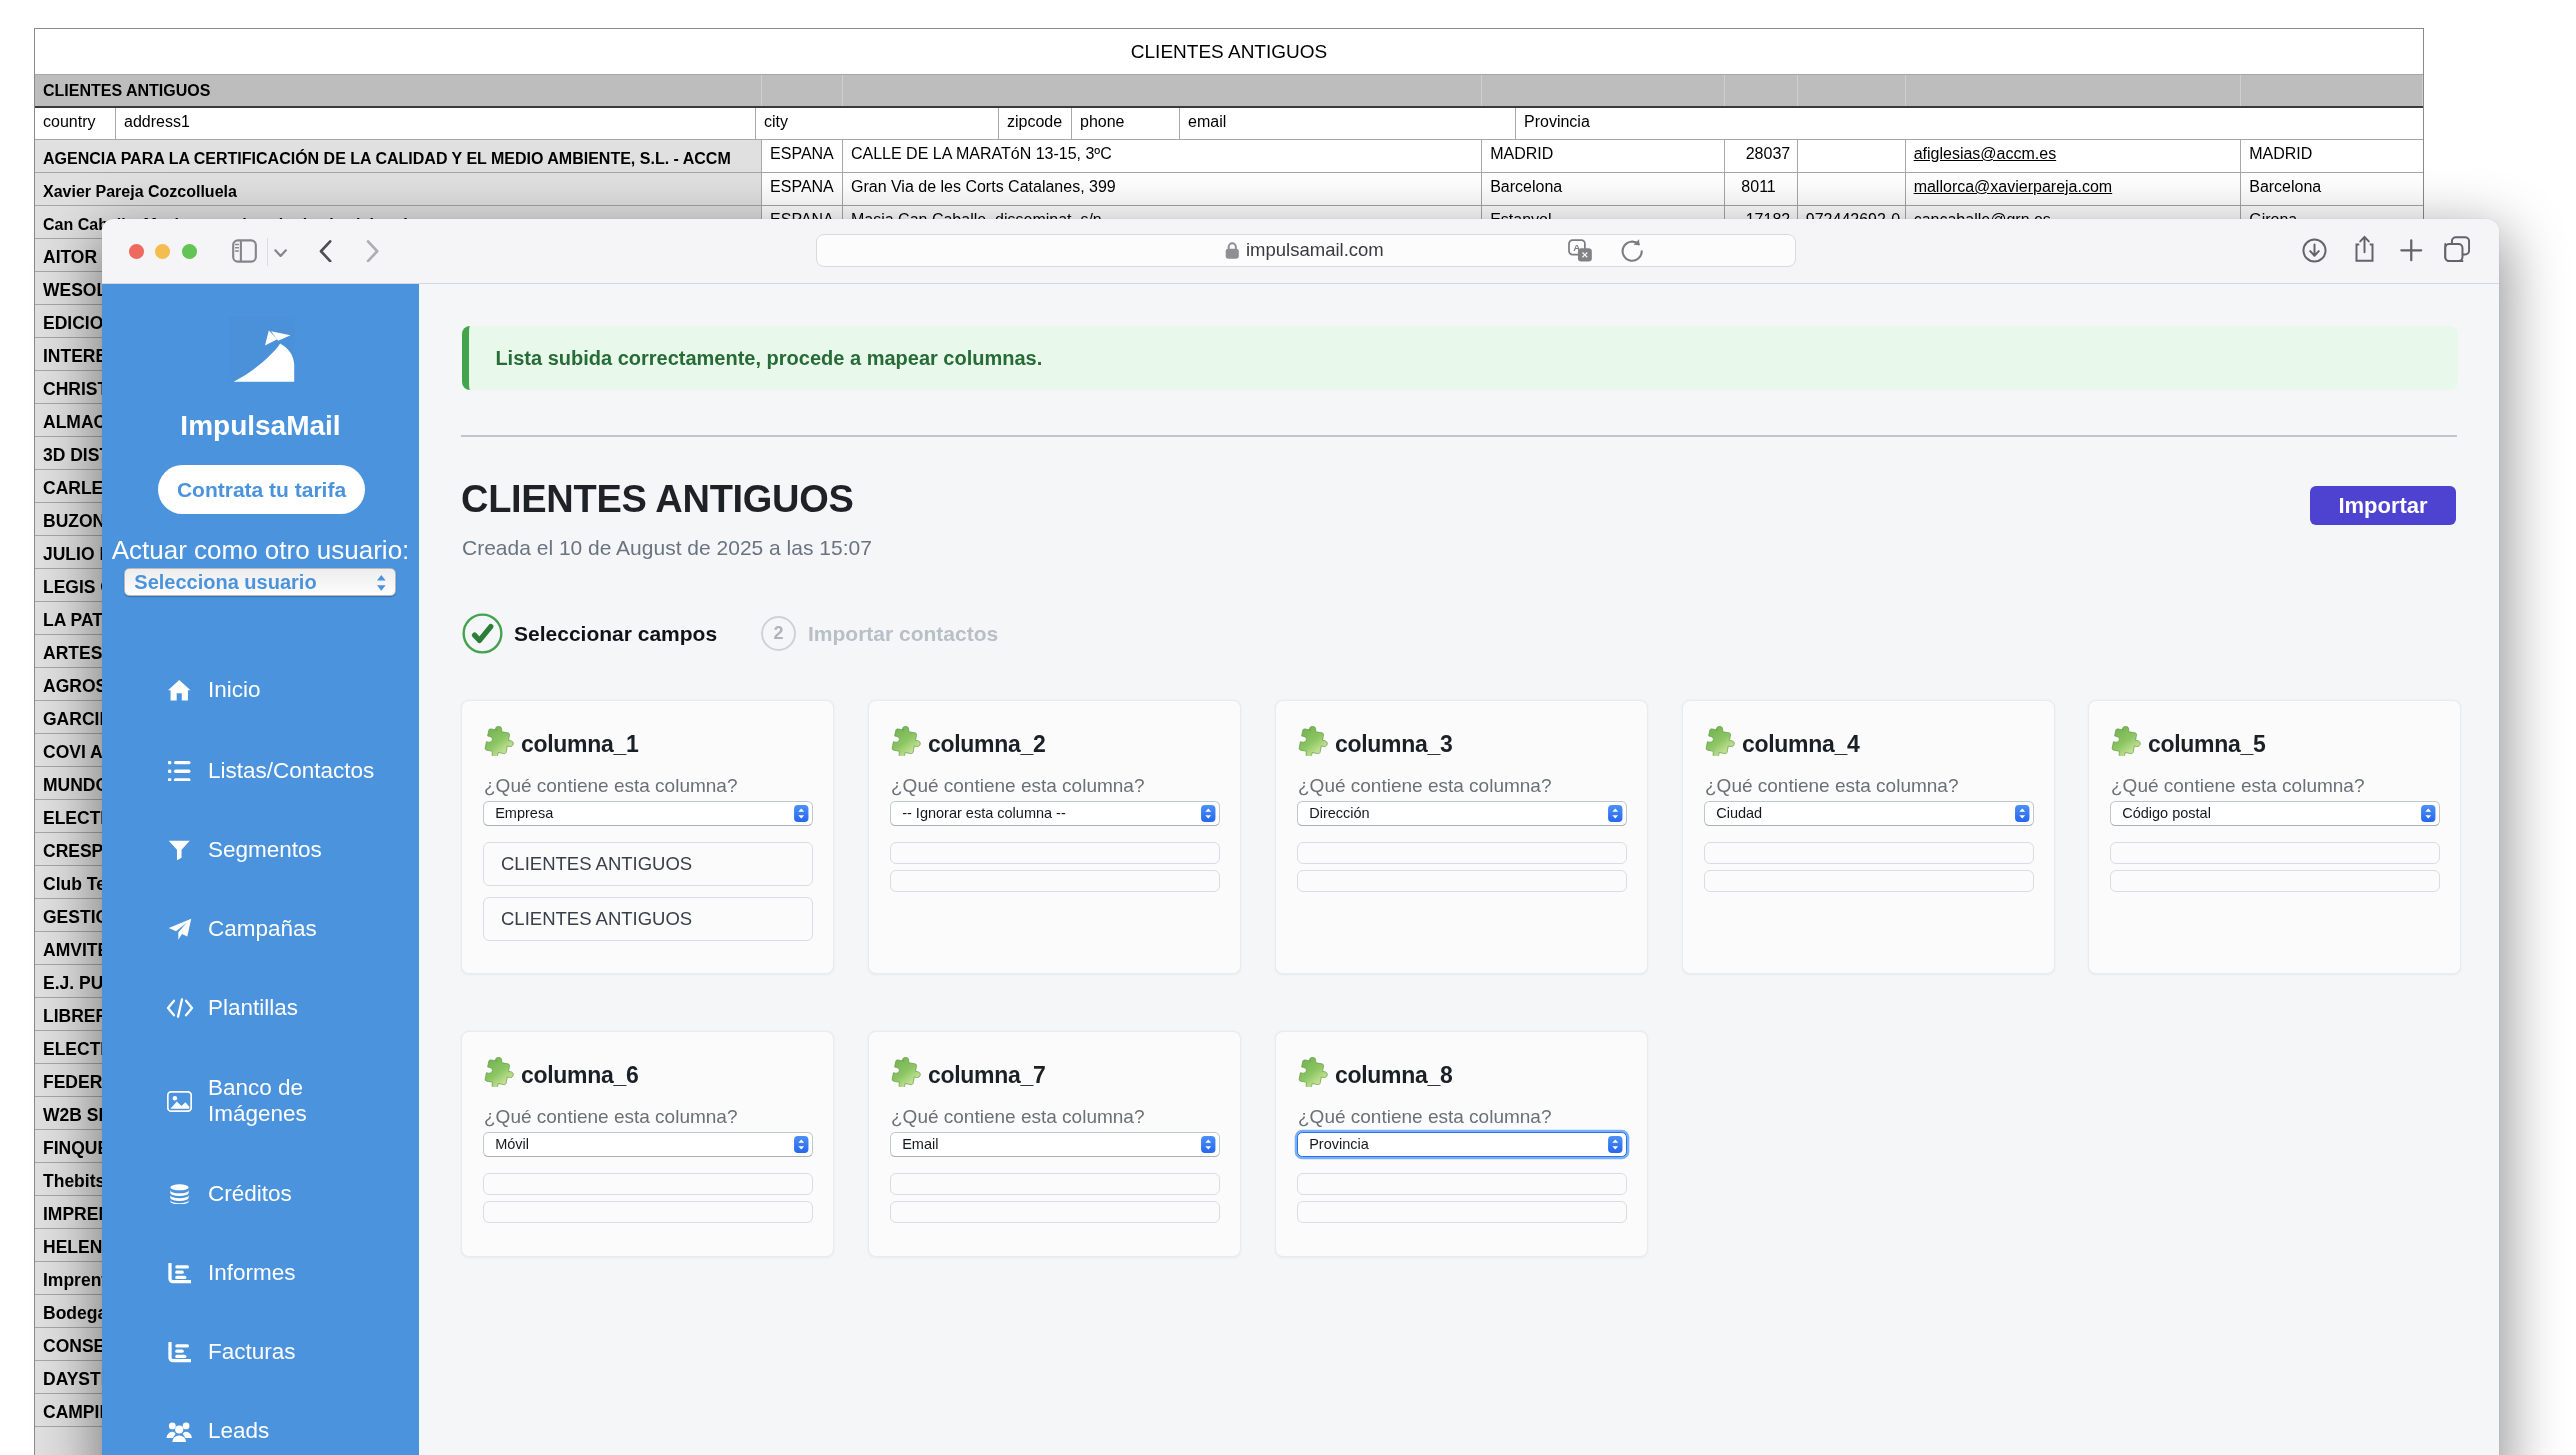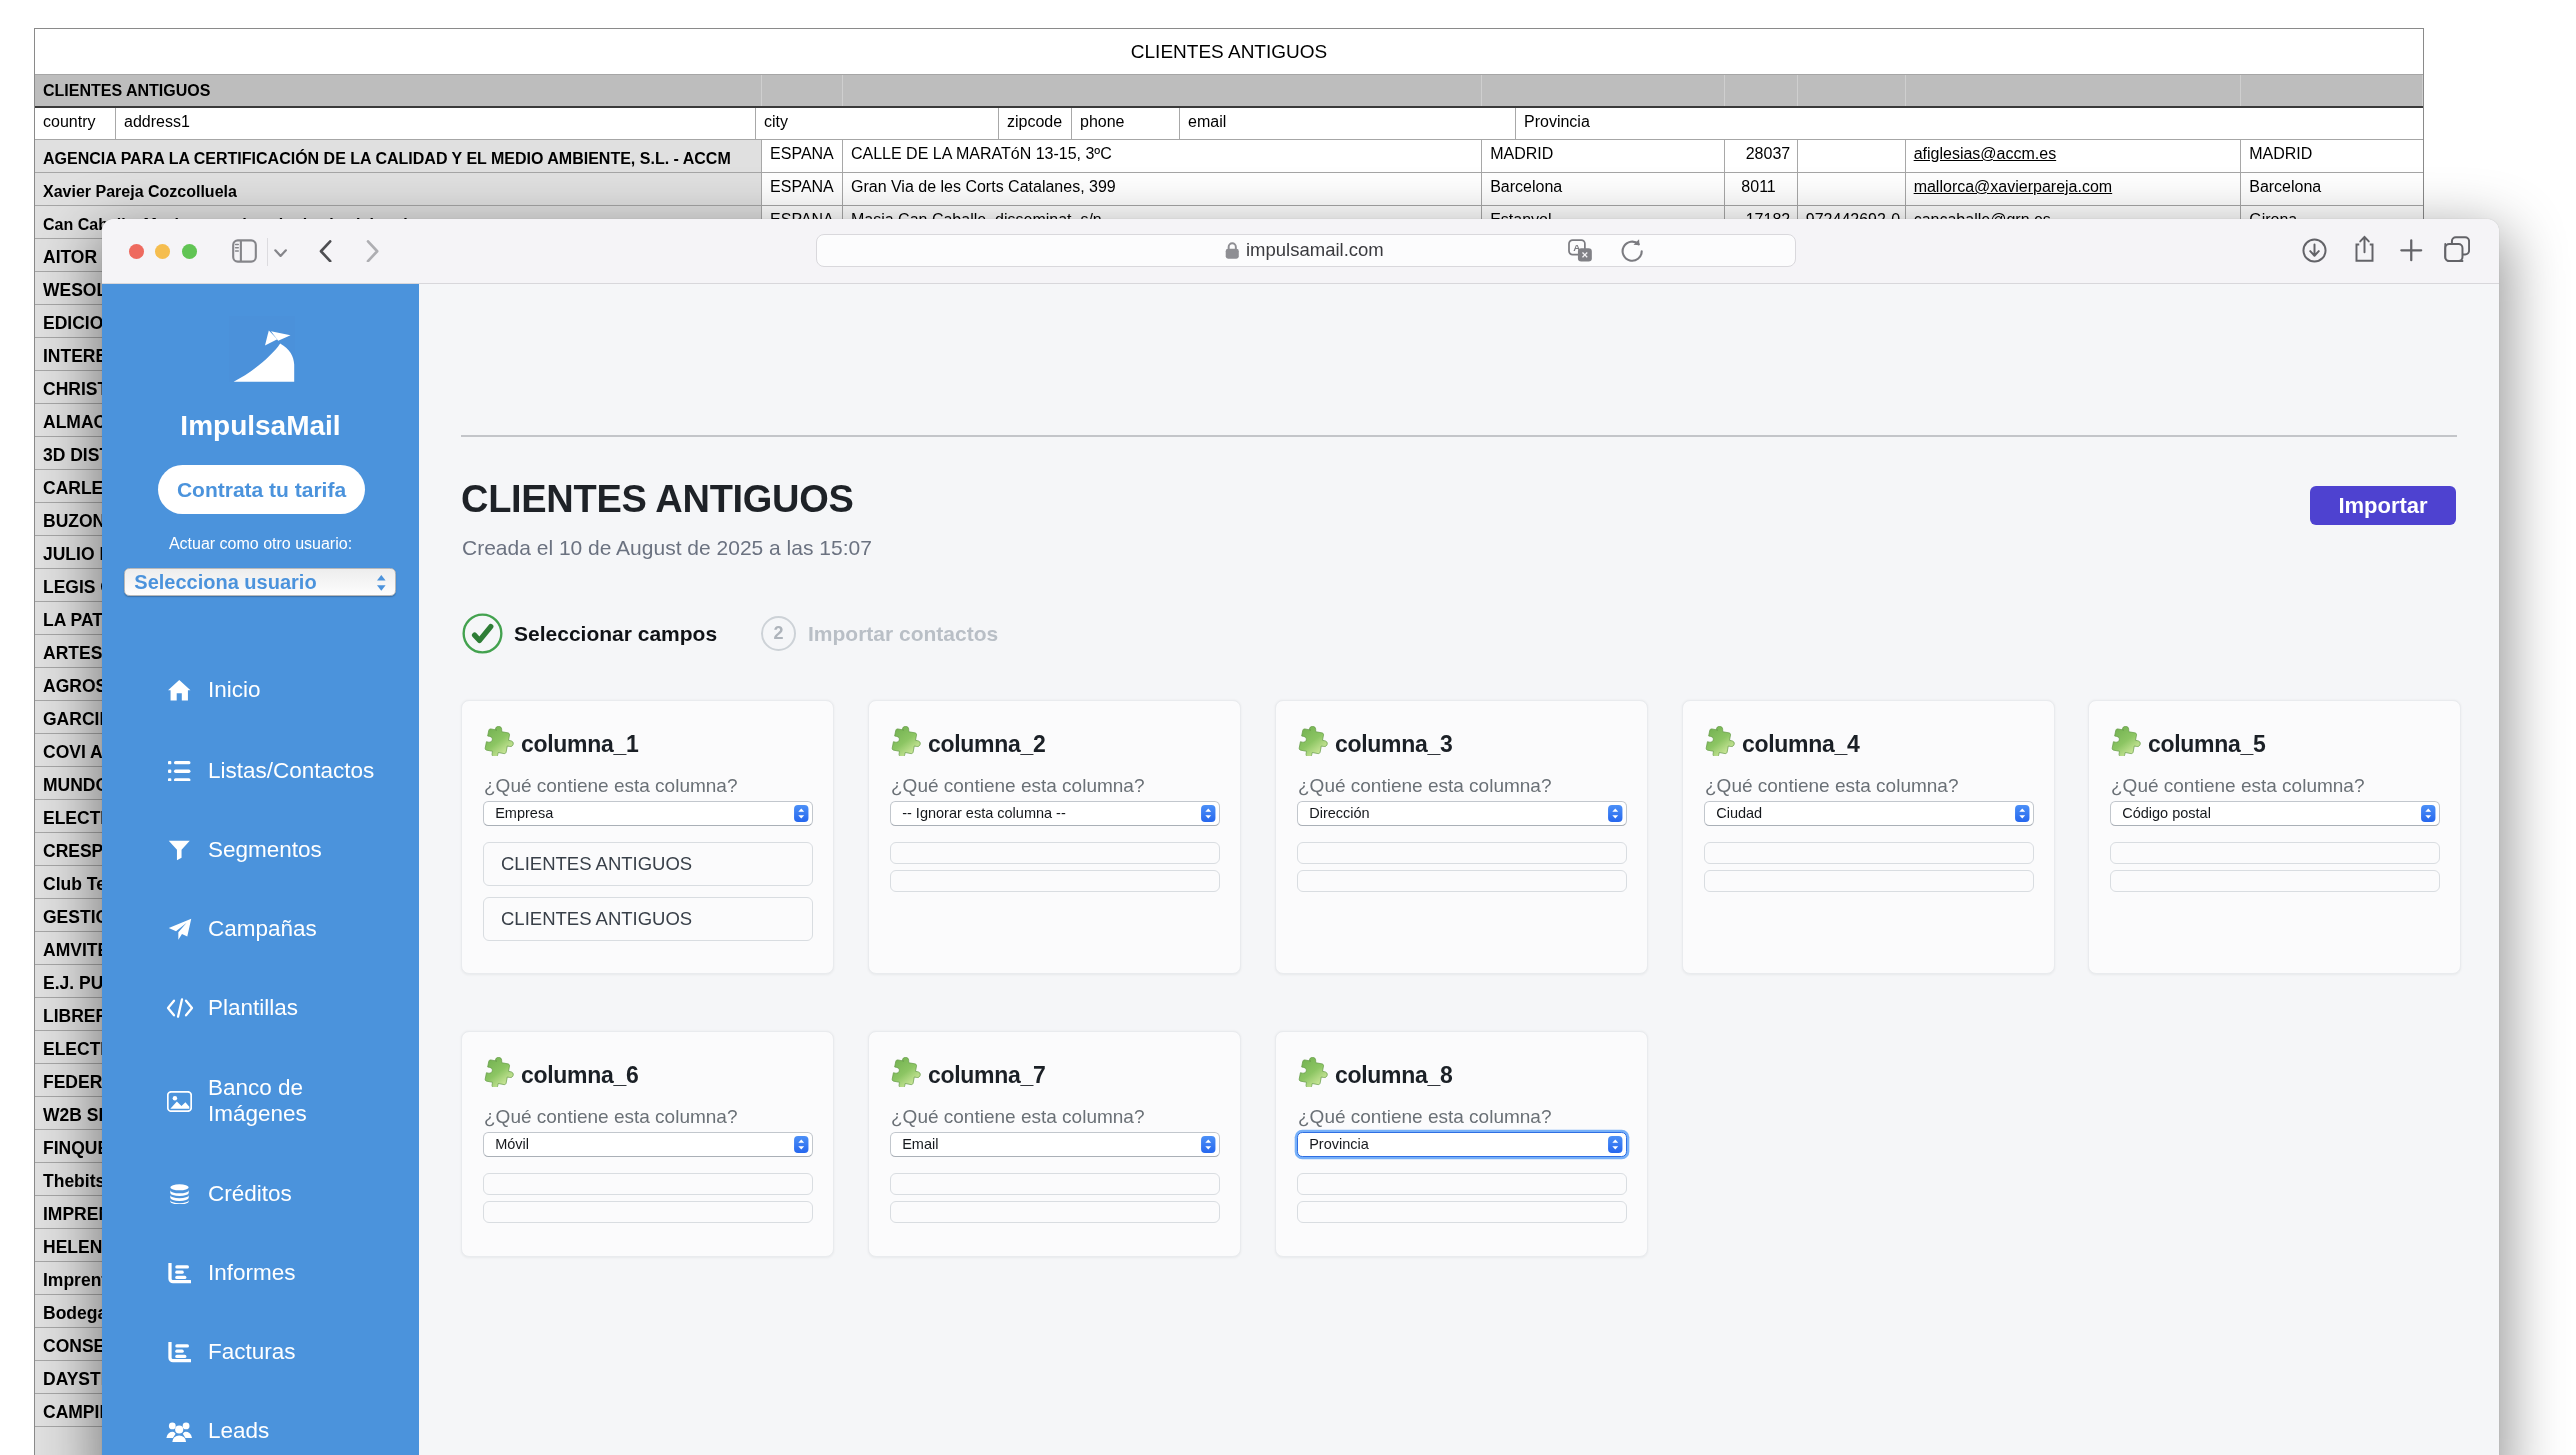--- a/index.html
+++ b/index.html
@@ -37,21 +37,21 @@
 .ticon { position:absolute; }
 
 .sidebar { position:absolute; left:0; top:65px; width:317px; bottom:0;
   background:#4b93dc; }
 .logo { position:absolute; left:127px; top:32px; width:66px; height:66px; background:#4b91da; }
 .brand { position:absolute; left:0; top:126px; width:100%; text-align:center;
   color:#fff; font-size:28px; font-weight:bold; }
 .pill { position:absolute; left:56px; top:181px; width:207px; height:49px; background:#fff;
   border-radius:24.5px; display:flex; align-items:center; justify-content:center;
   color:#4b93dc; font-size:21px; font-weight:bold; }
-.actuar { position:absolute; left:0; top:251px; width:100%; text-align:center; color:#fff; font-size:16px; }
+.actuar { position:absolute; left:0; top:251px; width:100%; text-align:center; color:#fff; font-size:26px; }
 .sselect { position:absolute; left:22px; top:284px; width:272px; height:28px; border-radius:5.3px;
   background:linear-gradient(#ededed,#fdfdfd); border:0.7px solid #b9b9b9;
   box-shadow:0 1px 1.3px rgba(0,0,0,.25); display:flex; align-items:center; }
 .sselect span { color:#4b93dc; font-weight:bold; font-size:20px; padding-left:9.3px; }
 .sarrows { position:absolute; right:8.6px; top:2.6px; }
 .navit { position:absolute; left:0; width:100%; display:flex; align-items:center; }
 .navic { width:29px; margin-left:63px; display:flex; justify-content:center; }
 .navtx { margin-left:14px; color:#fff; font-size:22.5px; line-height:26.4px; }
 
 .main { position:absolute; left:317px; top:65px; right:0; bottom:0; background:#f5f6f8; }
@@ -785,20 +785,23 @@
               <path d="M39.5 26 a9.5 9.5 0 0 0 -11.5 -9.2 l-2.5 2.5 l4 6.7 Z"></path>
               <circle cx="20" cy="13" r="6.2"></circle>
               <path d="M9.5 32 a10.5 10 0 0 1 21 0 Z"></path>
             </g>
           </svg>
         </div>
         <div class="navtx">Leads</div>
       </div>
   </div>
   <div class="main">
+    <div class="alert">
+        <span>Lista subida correctamente, procede a mapear columnas.</span>
+      </div>
     <div class="divider"></div>
     <div class="h1">CLIENTES ANTIGUOS</div>
     <div class="sub">Creada el 10 de August de 2025 a las 15:07</div>
     <div class="impbtn">Importar</div>
     <div class="stepck"><svg width="41" height="41" viewBox="0 0 62 62">
           <circle cx="31" cy="31" r="28.5" fill="none" stroke="#43a24f" stroke-width="3.6"></circle>
           <path d="M19 33.5 L26.5 41.5 L43.5 20.5" fill="none" stroke="#2e7d36" stroke-width="8" stroke-linecap="round" stroke-linejoin="round"></path>
         </svg></div>
     <div class="stept1">Seleccionar campos</div>
     <div class="stepc2">2</div>

